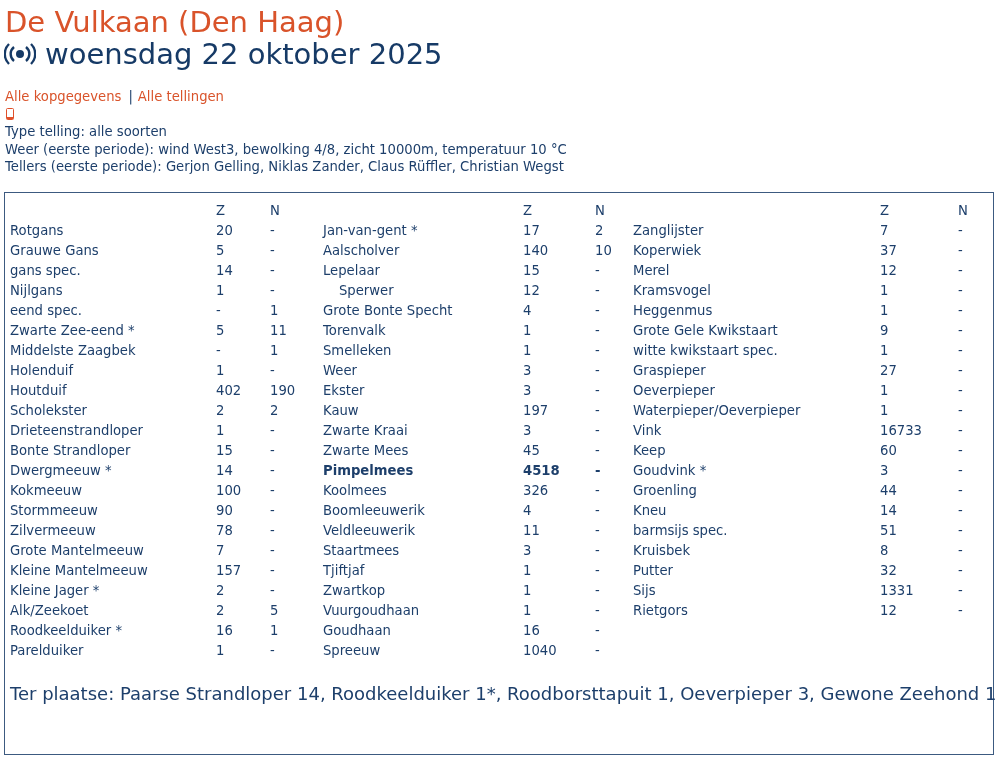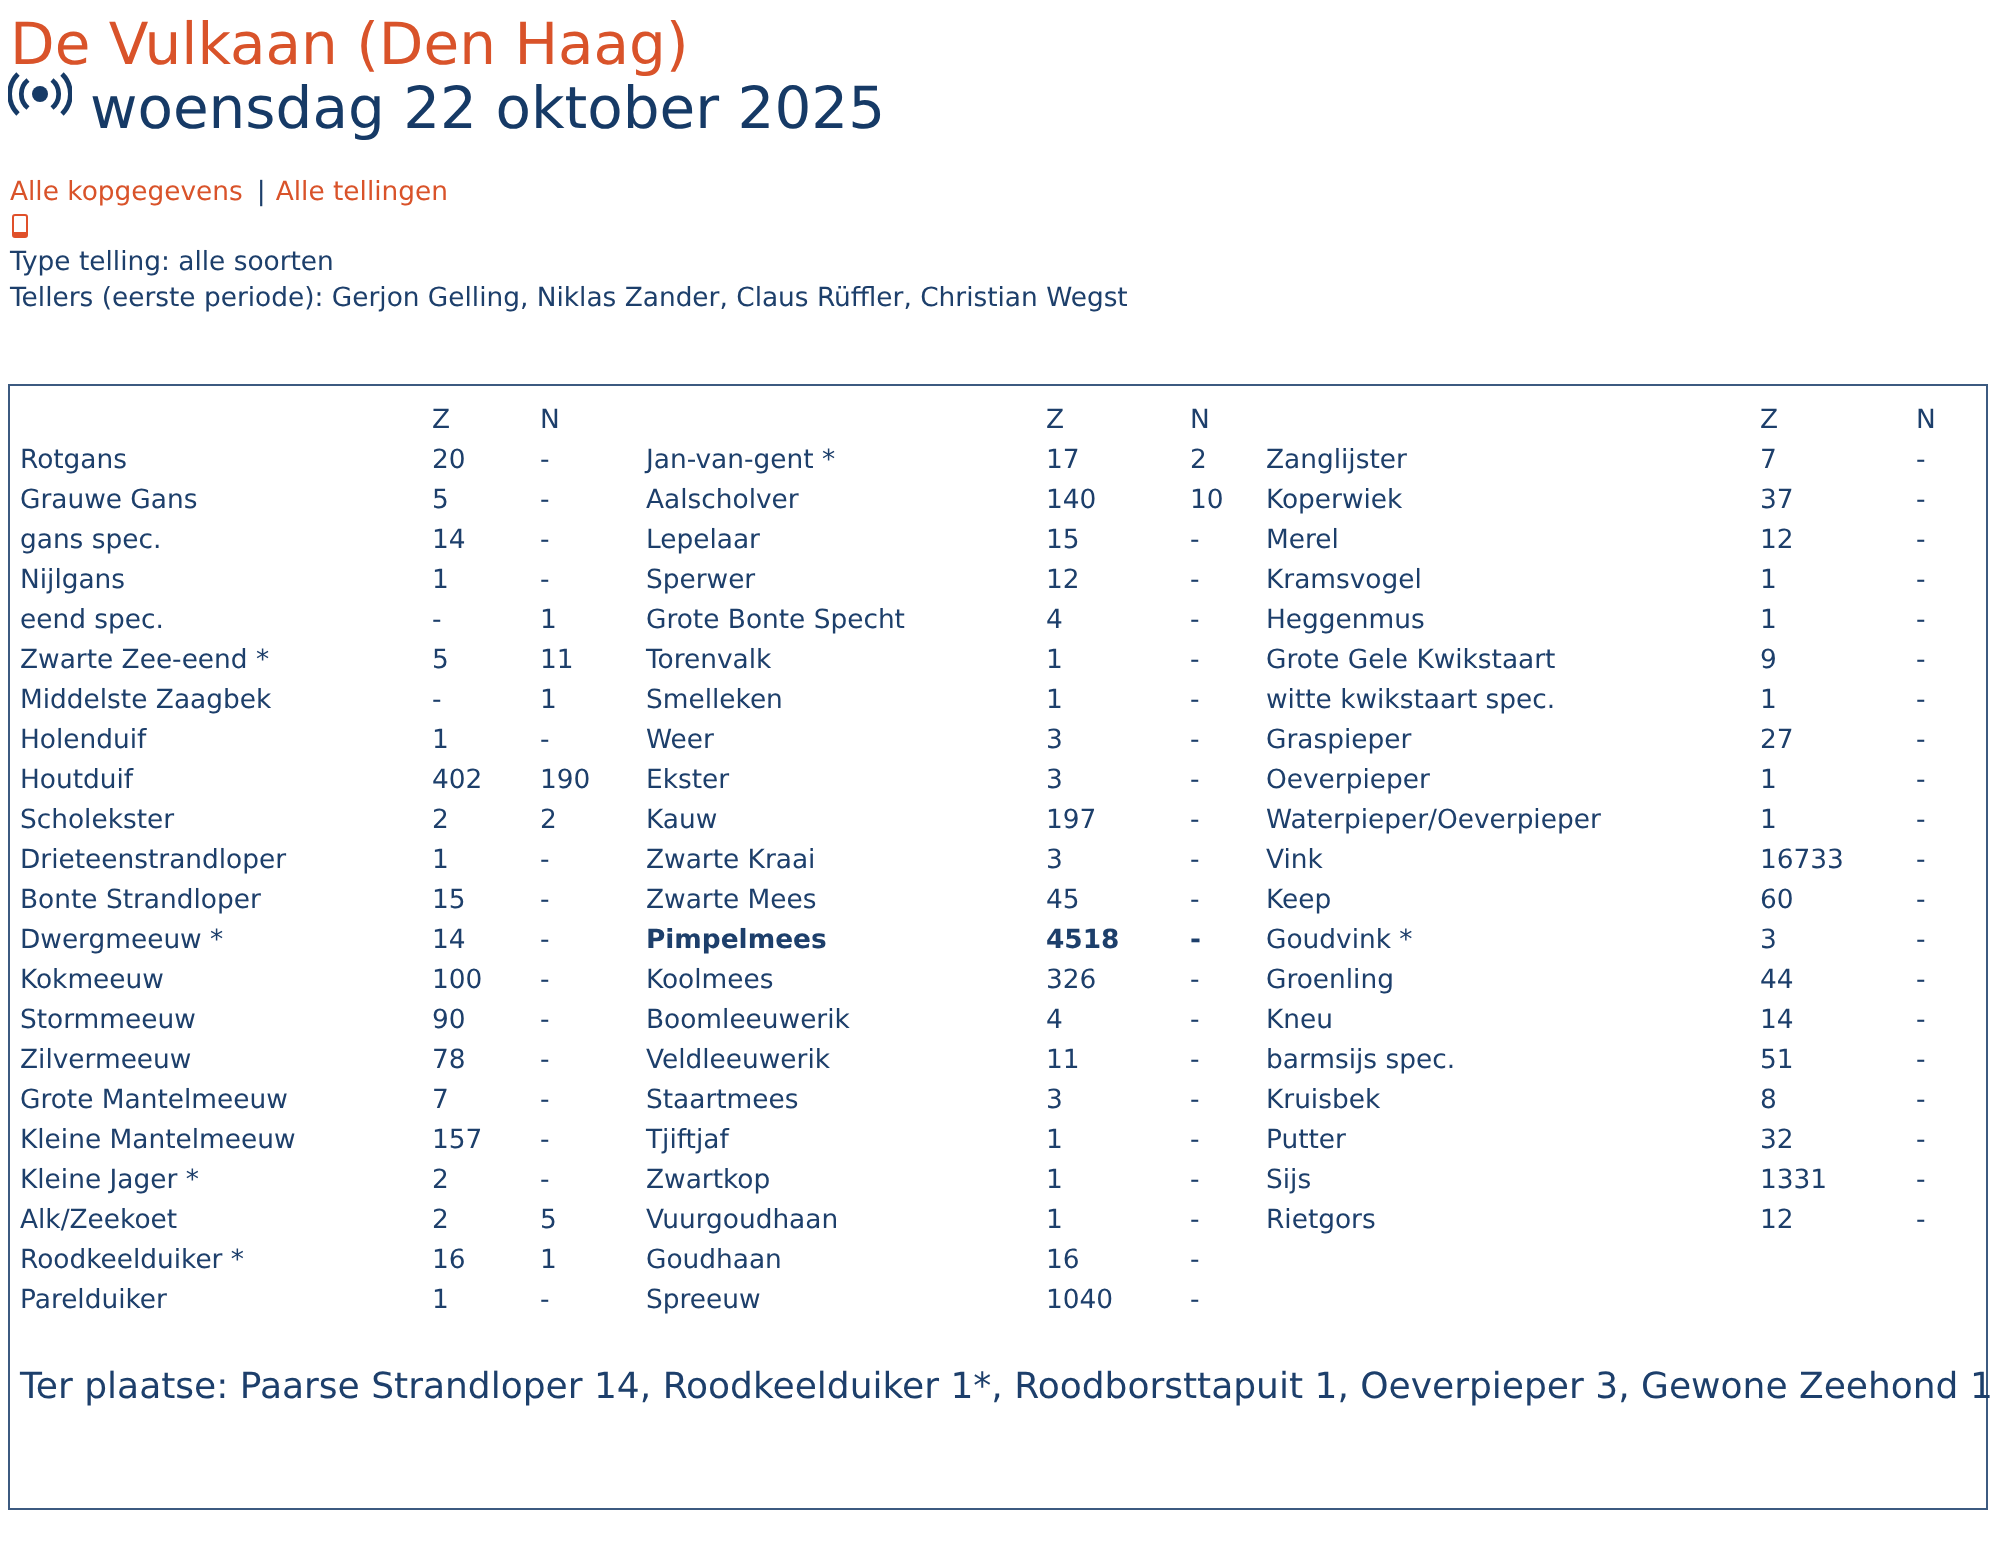--- a/index.html
+++ b/index.html
@@ -7,21 +7,21 @@
     width: 1000px; height: 771px; overflow: hidden; position: relative;
     font-family: "DejaVu Sans", sans-serif; color: #1d3f6b;
   }
   .title {
     position: absolute; left: 5px; top: 4px;
     font-size: 29px; color: #d9532a; line-height: 36px; white-space: nowrap;
   }
   .subtitle {
     position: absolute; left: 4px; top: 36px;
     font-size: 29px; color: #163a66; line-height: 36px; white-space: nowrap;
-    display: flex; align-items: flex-start;
+    display: flex; align-items: center;
   }
   .live-icon { width: 32px; height: 22px; margin-right: 9px; display: inline-block; }
   .meta {
     position: absolute; left: 5px; top: 88px; font-size: 13.2px; line-height: 17.5px;
     color: #1d3f6b; white-space: nowrap;
   }
   .links a { color: #d9532a; text-decoration: none; cursor: pointer; }
   .links .sep { color: #1d3f6b; margin: 0 5px 0 7px; }
   .phone-icon { display: inline-block; width: 8px; height: 12px; border: 1.5px solid #e0502a; border-radius: 1.5px; box-sizing: border-box; vertical-align: -1px; margin-left: 1px; position: relative; }
   .phone-icon::after { content: ""; position: absolute; left: 0; right: 0; bottom: 0; height: 2px; background: #e0502a; }
@@ -49,20 +49,21 @@
   </svg>
   <span>woensdag 22 oktober 2025</span>
 </div>
 
 <div class="meta">
   <div class="links">
     <a>Alle kopgegevens</a><span class="sep">|</span><a>Alle tellingen</a>
   </div>
   <div><span class="phone-icon"></span></div>
   <div>Type telling: alle soorten</div>
+  <div>Weer (eerste periode): wind West3, bewolking 4/8, zicht 10000m, temperatuur 10 °C</div>
   <div>Tellers (eerste periode): Gerjon Gelling, Niklas Zander, Claus Rüffler, Christian Wegst</div>
 </div>
 
 <div class="box">
   <div class="col" id="col0" style="left:5px;">
       <div class="row">
         <span style="left:206px">Z</span>
         <span style="left:260px">N</span>
       </div>
       <div class="row">
@@ -190,21 +191,21 @@
         <span style="left:0">Aalscholver</span>
         <span style="left:200px">140</span>
         <span style="left:272px">10</span>
       </div>
       <div class="row">
         <span style="left:0">Lepelaar</span>
         <span style="left:200px">15</span>
         <span style="left:272px">-</span>
       </div>
       <div class="row">
-        <span style="left:0">Sperwer</span>
+        <span style="left:16px">Sperwer</span>
         <span style="left:200px">12</span>
         <span style="left:272px">-</span>
       </div>
       <div class="row">
         <span style="left:0">Grote Bonte Specht</span>
         <span style="left:200px">4</span>
         <span style="left:272px">-</span>
       </div>
       <div class="row">
         <span style="left:0">Torenvalk</span>

